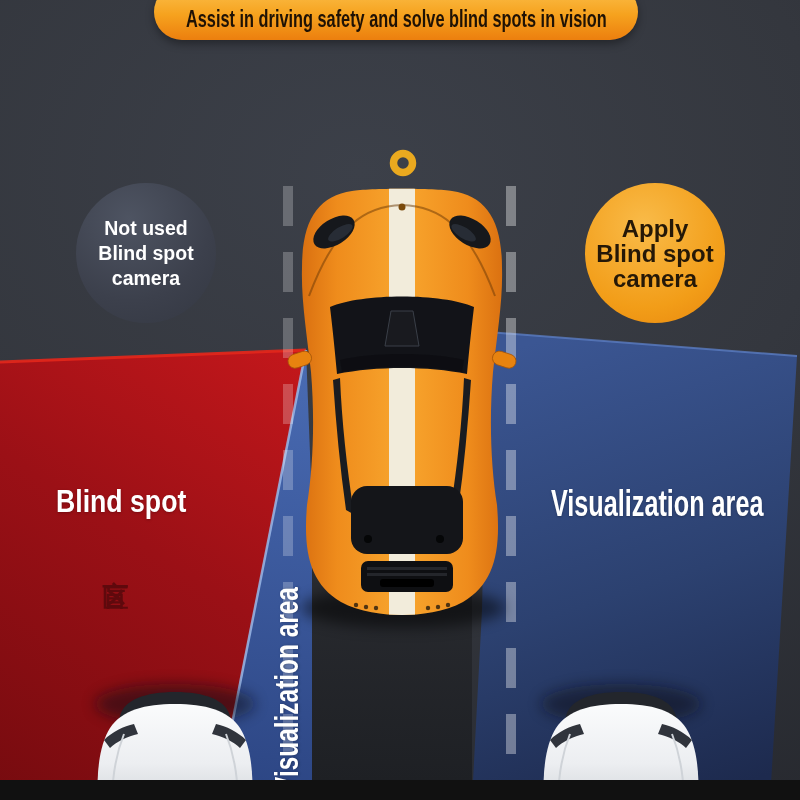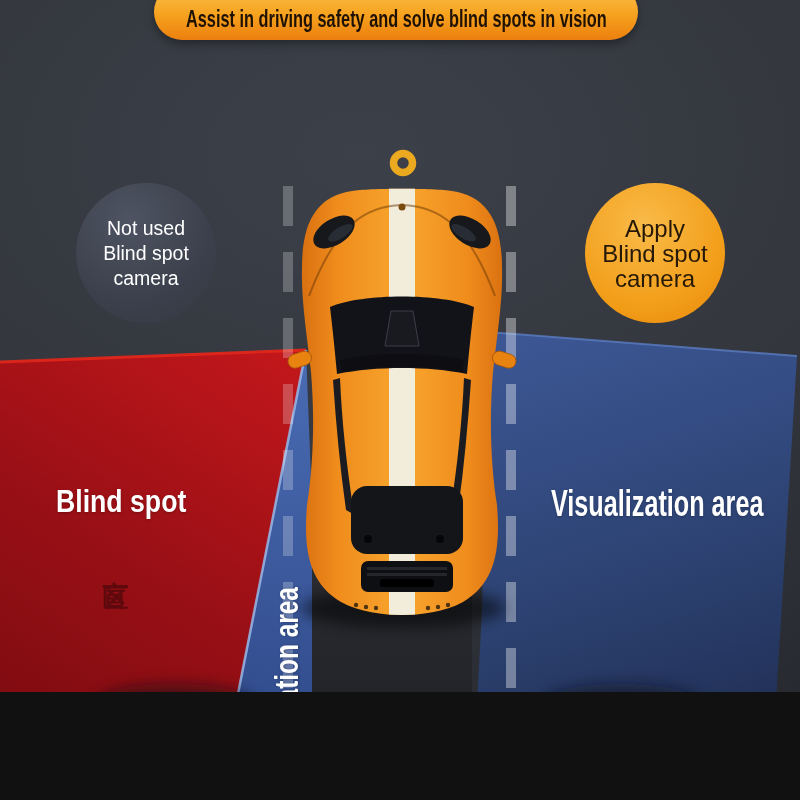--- a/index.html
+++ b/index.html
@@ -1,37 +1,37 @@
 <!DOCTYPE html>
 <html><head>
 <meta charset="utf-8">
 <style>
   html,body{margin:0;padding:0;background:#111;}
   .stage{
-    position:relative;width:800px;height:692px;overflow:hidden;
+    position:relative;width:800px;height:780px;overflow:hidden;
     font-family:"Liberation Sans","DejaVu Sans",sans-serif;
     background:radial-gradient(130% 100% at 45% 22%, #3c4049 0%, #34373e 45%, #25272d 100%);
   }
   .stage svg{position:absolute;left:0;top:0;z-index:1;}
   .overlay{position:absolute;z-index:2;}
 
   .banner{
     left:154px;top:-16px;width:484px;height:56px;border-radius:28px;
     background:linear-gradient(#fcc452 0%, #f6a21e 55%, #ec7f0e 100%);
     box-shadow:0 4px 8px rgba(0,0,0,.35);
     display:flex;align-items:flex-end;justify-content:center;
     color:#1f1205;font-weight:bold;font-size:24px;white-space:nowrap;
     padding-bottom:7px;box-sizing:border-box;
   }
   .banner span{display:inline-block;transform:scaleX(.68);transform-origin:center bottom;}
 
   .bubble{
     width:140px;height:140px;border-radius:50%;
     display:flex;align-items:center;justify-content:center;text-align:center;
-    font-weight:normal;
+    font-weight:bold;
   }
   .bubble span{white-space:pre-line;line-height:25px;}
   .bubble-left{
     left:76px;top:183px;color:#fff;font-size:19.5px;
     background:radial-gradient(circle at 38% 26%, #4e5462 0%, #3c404c 60%, #343842 100%);
   }
   .bubble-right{
     left:585px;top:183px;color:#251807;font-size:24px;
     background:radial-gradient(circle at 42% 30%, #f9bb49 0%, #f29d18 65%, #e8860e 100%);
   }

